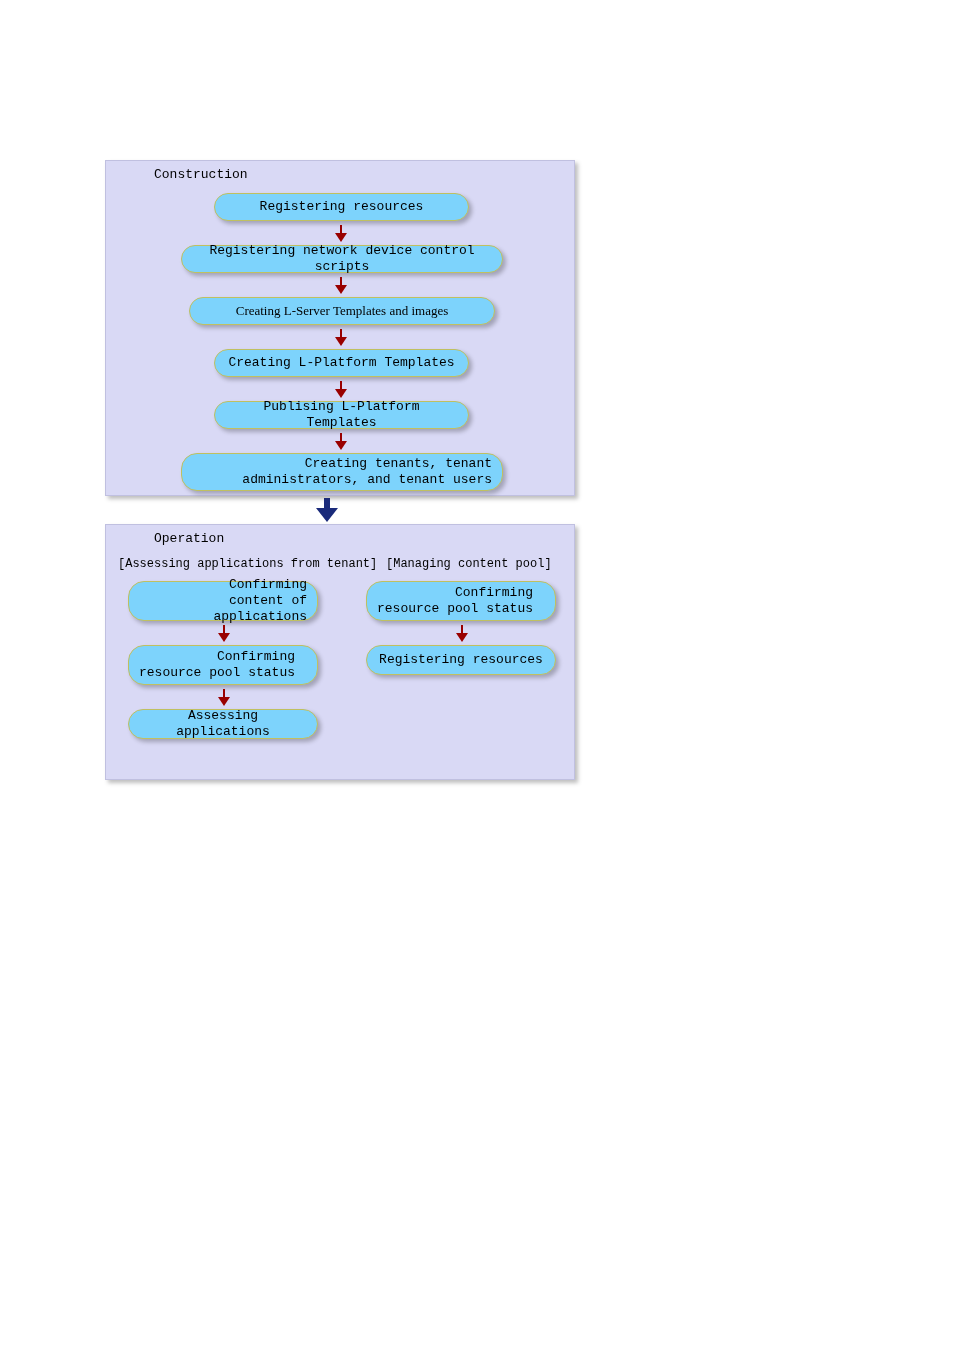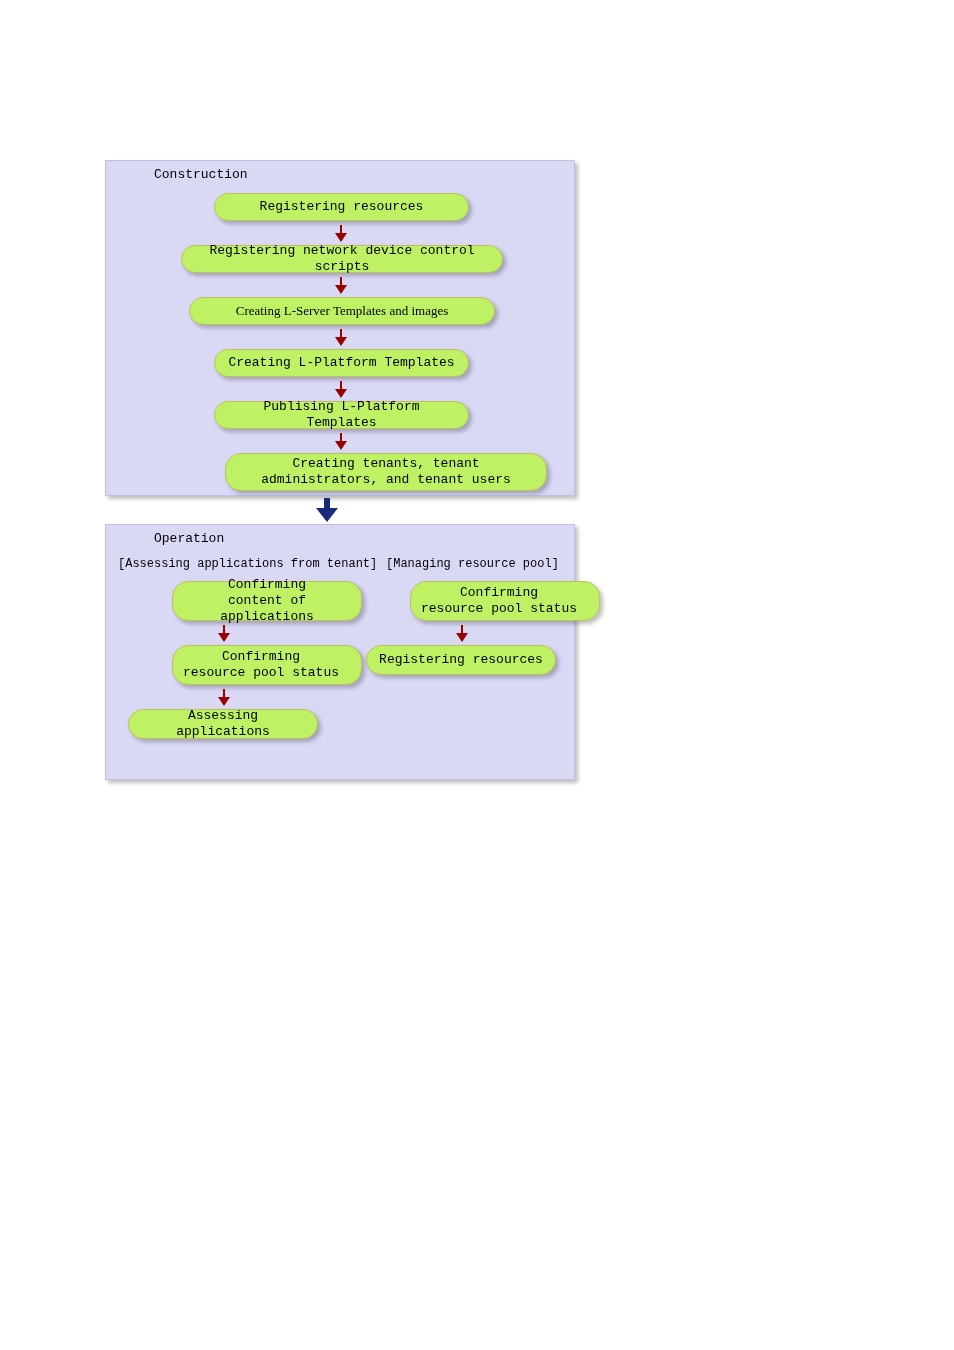--- a/index.html
+++ b/index.html
@@ -24,36 +24,35 @@
     box-sizing: border-box;
   }
   .panel-title {
     position: absolute;
     top: 6px;
     left: 12px;
     margin-left: 36px;
   }
   .step {
     position: absolute;
-    background: #bef264;
+    background: #7dd3fc;
     border: 1px solid #c0c060;
     border-radius: 16px;
     box-shadow: 3px 3px 4px rgba(0,0,0,0.25);
     text-align: center;
     display: flex;
     align-items: center;
     justify-content: center;
     box-sizing: border-box;
     padding: 4px 10px;
     line-height: 1.25;
   }
   .step.left-align {
-    text-align: center;
+    text-align: right;
     justify-content: flex-start;
-    margin-left: 44px;
   }
   .sublabel {
     position: absolute;
     font-size: 12px;
   }
   .arrow-small {
     position: absolute;
     width: 12px;
     height: 18px;
   }
@@ -128,21 +127,21 @@
 
     <div class="step left-align" style="left:75px; top:292px; width:322px; height:38px; white-space:pre-line;">Creating tenants, tenant administrators, and tenant users</div>
   </div>
 
   <div class="arrow-big" style="left:316px; top:498px;"></div>
 
   <div class="panel" style="left:105px; top:524px; width:470px; height:256px;">
     <div class="panel-title">Operation</div>
 
     <div class="sublabel" style="left:12px; top:32px;text-align:center;">[Assessing applications from tenant]</div>
-    <div class="sublabel" style="left:280px; top:32px;">[Managing resource pool]</div>
+    <div class="sublabel" style="left:280px; top:32px;">[Managing content pool]</div>
 
     <div class="step left-align" style="left:22px; top:56px; width:190px; height:40px; white-space:pre-line;">Confirming
 content of applications</div>
     <div class="arrow-small" style="left:112px; top:100px;"></div>
 
     <div class="step left-align" style="left:22px; top:120px; width:190px; height:40px; white-space:pre-line;">Confirming
 resource pool status</div>
     <div class="arrow-small" style="left:112px; top:164px;"></div>
 
     <div class="step" style="left:22px; top:184px; width:190px; height:30px;">Assessing applications</div>

